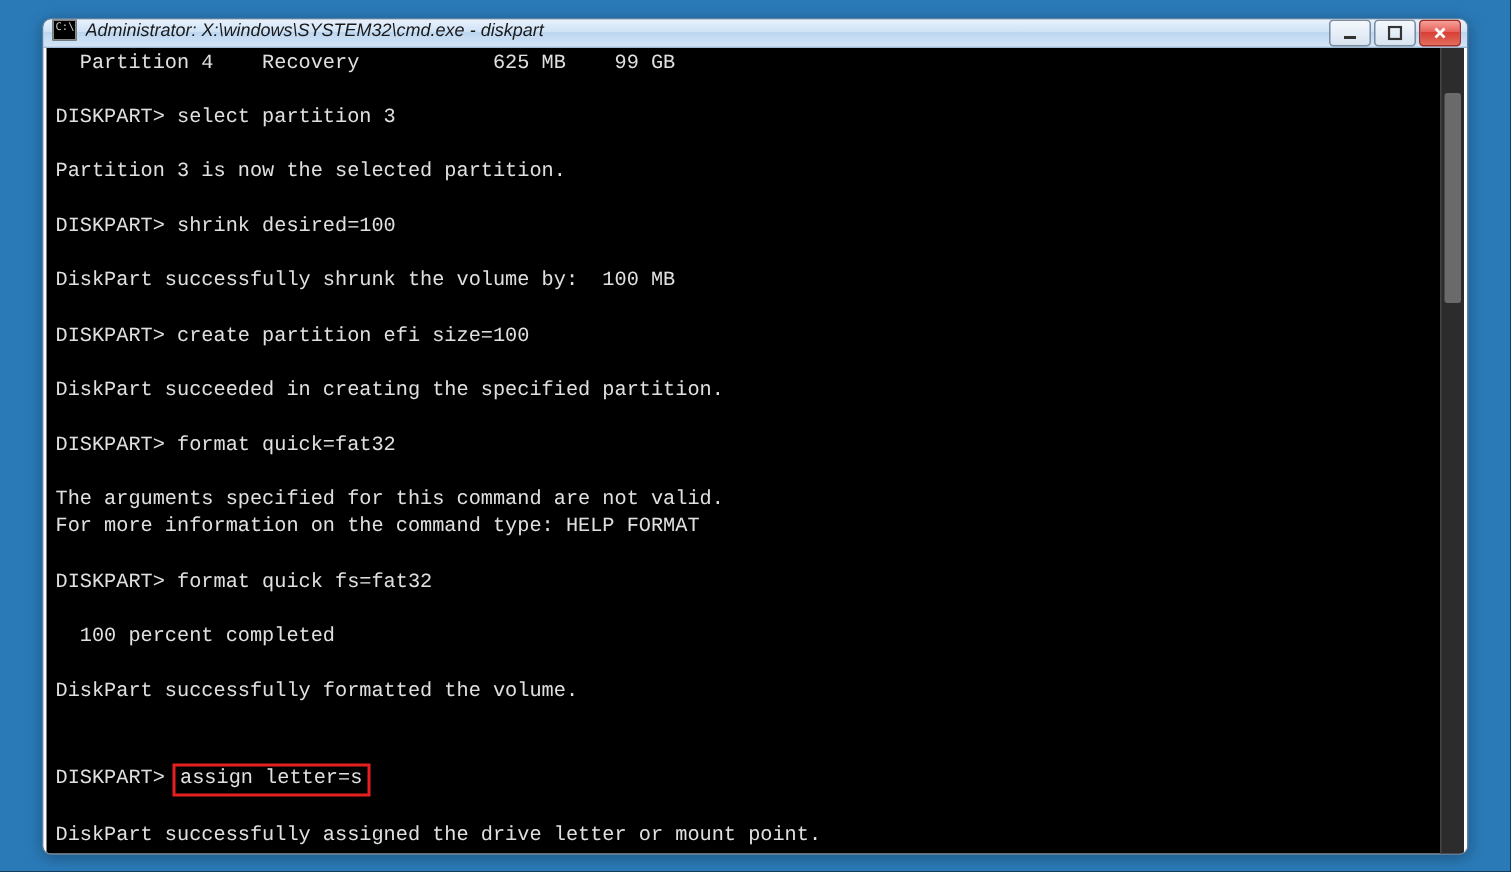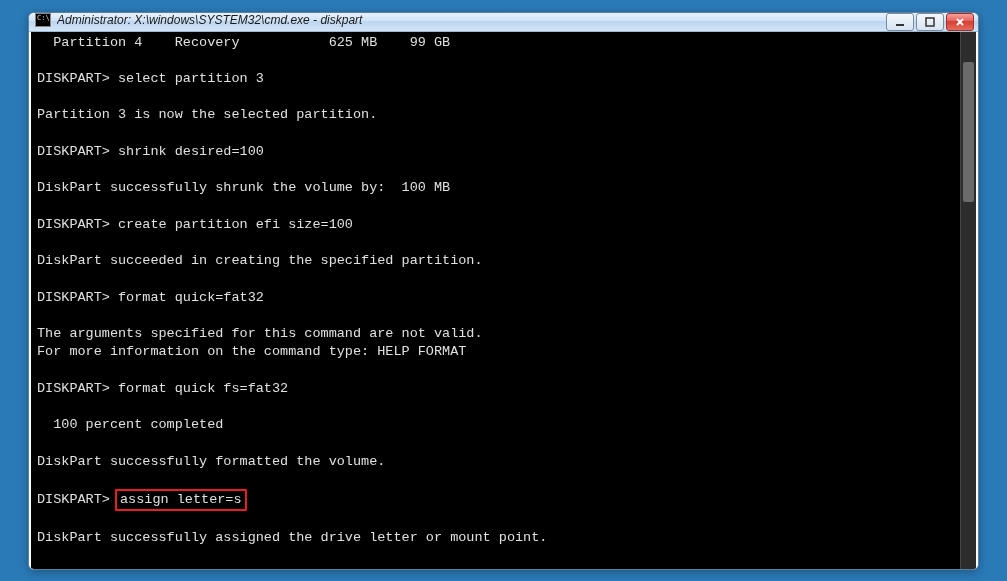--- a/index.html
+++ b/index.html
@@ -115,20 +115,21 @@
     top: 30px;
     height: 140px;
     background: #6a6a6a;
     border-radius: 2px;
   }
   .highlight-box {
     border: 2px solid #e62020;
     padding: 0 3px;
     display: inline-block;
     margin-left: -3px;
+    margin-top: 20px;
   }
   .line { display: block; }
 </style>
 </head>
 <body>
 
 <div class="window">
   <div class="titlebar">
     <div class="title-icon"></div>
     <div class="title-text">Administrator: X:\windows\SYSTEM32\cmd.exe - diskpart</div>

